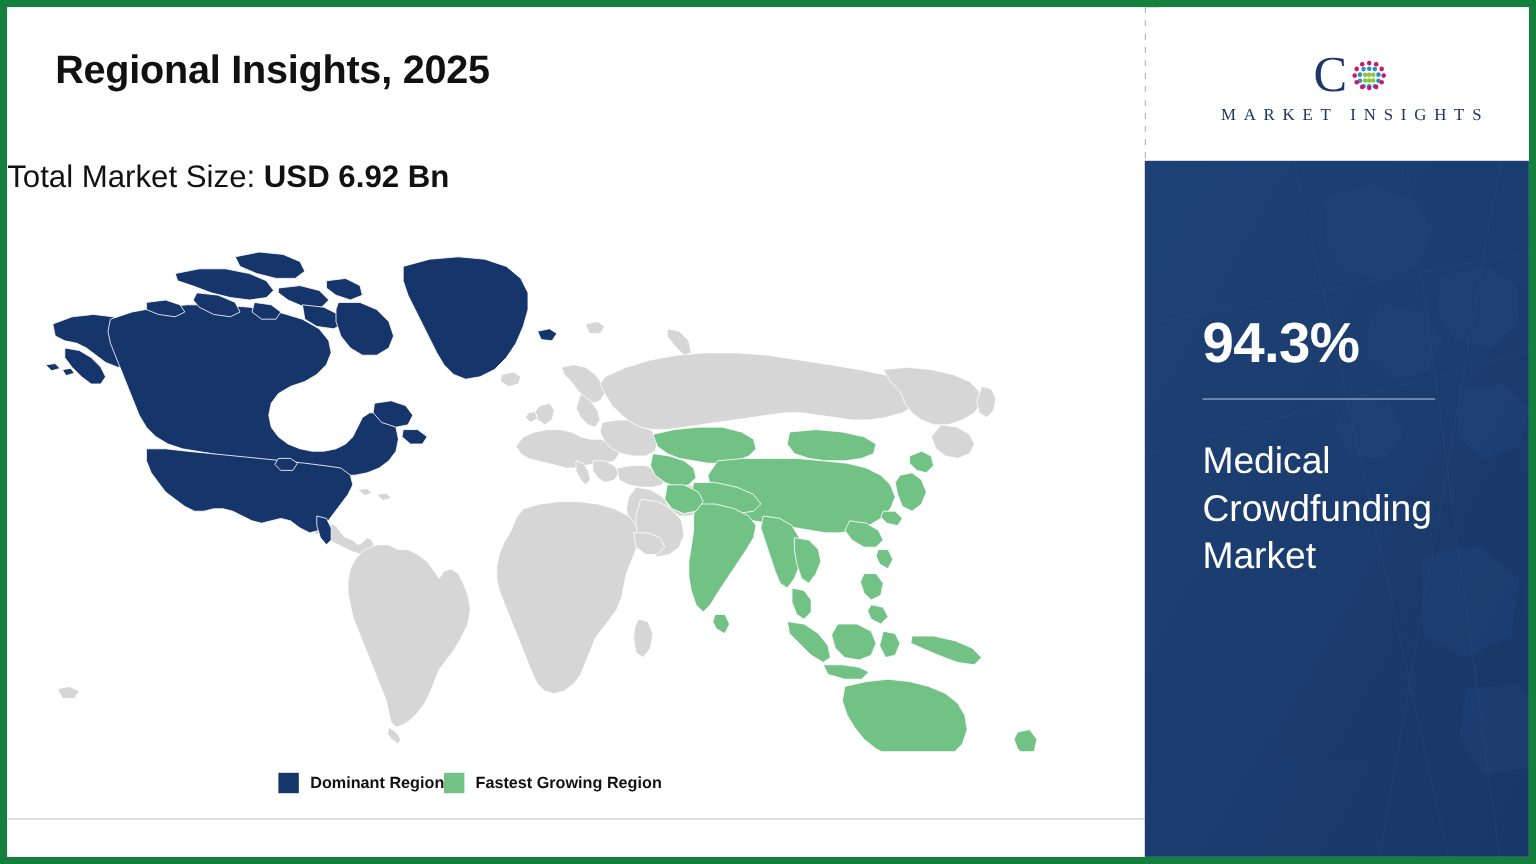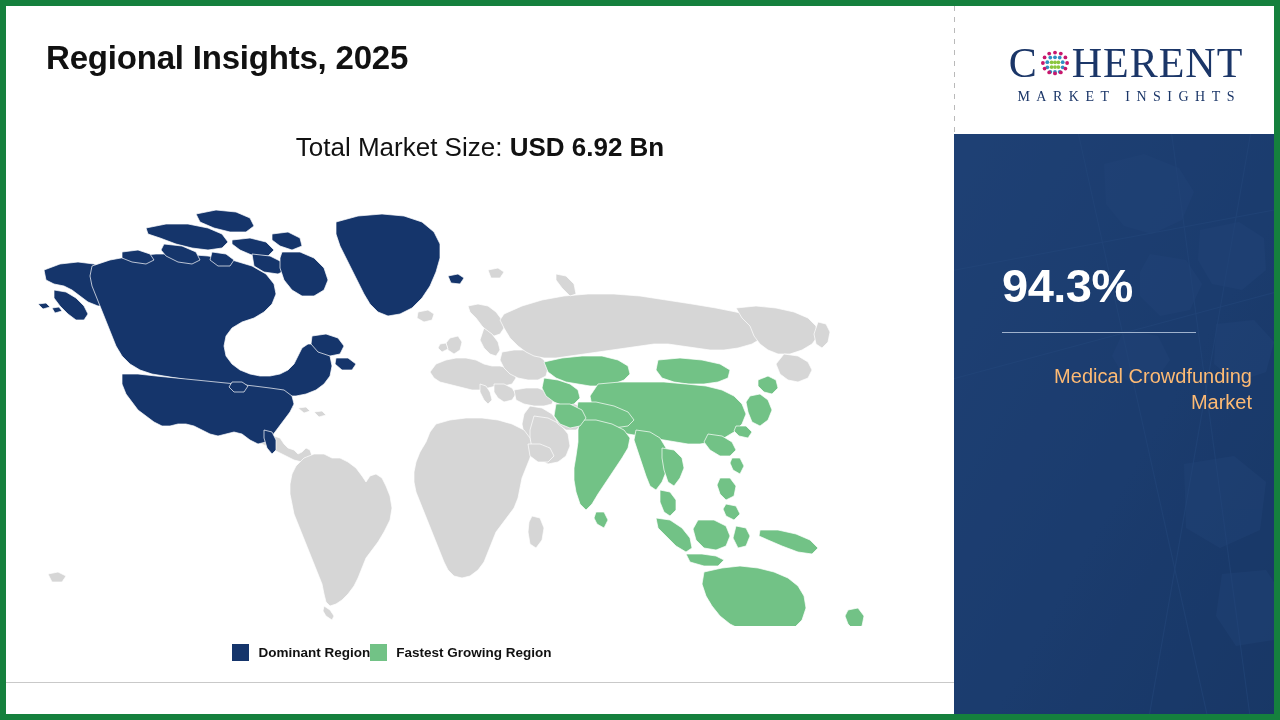--- a/index.html
+++ b/index.html
@@ -29,21 +29,20 @@
     left: 40px; top: 33px;
     font-size: 33px;
     font-weight: bold;
     color: #111111;
     letter-spacing: -0.2px;
   }
   #market-size-line {
     position: absolute;
     left: 0; top: 126px;
     width: 948px;
-    text-align: center;
     font-size: 26px;
     color: #111111;
     white-space: nowrap;
   }
   #market-size-line .msl-label { font-weight: 400; }
   #market-size-line .msl-value { font-weight: bold; }
 
   
   #map-wrap {
     position: absolute;
@@ -168,26 +167,25 @@
     width: 268px;
   }
   #stat-desc .stat-region { font-weight: bold; color: #ffffff; }
   #stat-rule {
     margin-top: 22px;
     width: 194px; height: 1px;
     background: #9fb2cd;
   }
   #market-name {
     margin-top: 31px;
-    font-size: 20px;
-    color: #fdba74;
+    font-size: 31px;
+    color: #ffffff;
     line-height: 1.28;
     font-weight: 400;
     width: 250px;
-    text-align: right;
   }
 </style>
 </head>
 <body>
 
 <div id="page">
 
   <div id="left-panel">
 
     <div id="page-title">Regional Insights, 2025</div>
@@ -388,21 +386,20 @@
           <circle cx="5.6" cy="21.6" r="1.9" fill="#c8176d"></circle>
           <circle cx="26.4" cy="21.6" r="1.9" fill="#c8176d"></circle>
           <circle cx="11.3" cy="24.8" r="1.9" fill="#2f8fc4"></circle>
           <circle cx="20.7" cy="24.8" r="1.9" fill="#2f8fc4"></circle>
           <circle cx="16" cy="24.9" r="1.9" fill="#2f8fc4"></circle>
           <circle cx="10.2" cy="25.4" r="1.9" fill="#c8176d"></circle>
           <circle cx="21.8" cy="25.4" r="1.9" fill="#c8176d"></circle>
           <circle cx="16" cy="26.4" r="1.9" fill="#c8176d"></circle>
         </g>
       </svg>
-      <span>HERENT</span>
     </div>
     <div id="logo-bottom">MARKET INSIGHTS</div>
   </div>
 
   <div id="right-panel">
     <svg id="panel-texture" viewBox="0 0 332 592" preserveAspectRatio="none">
       <defs>
         <linearGradient id="pg" x1="0" y1="0" x2="1" y2="1">
           <stop offset="0%" stop-color="#22457b"></stop>
           <stop offset="55%" stop-color="#1b3c6e"></stop>

